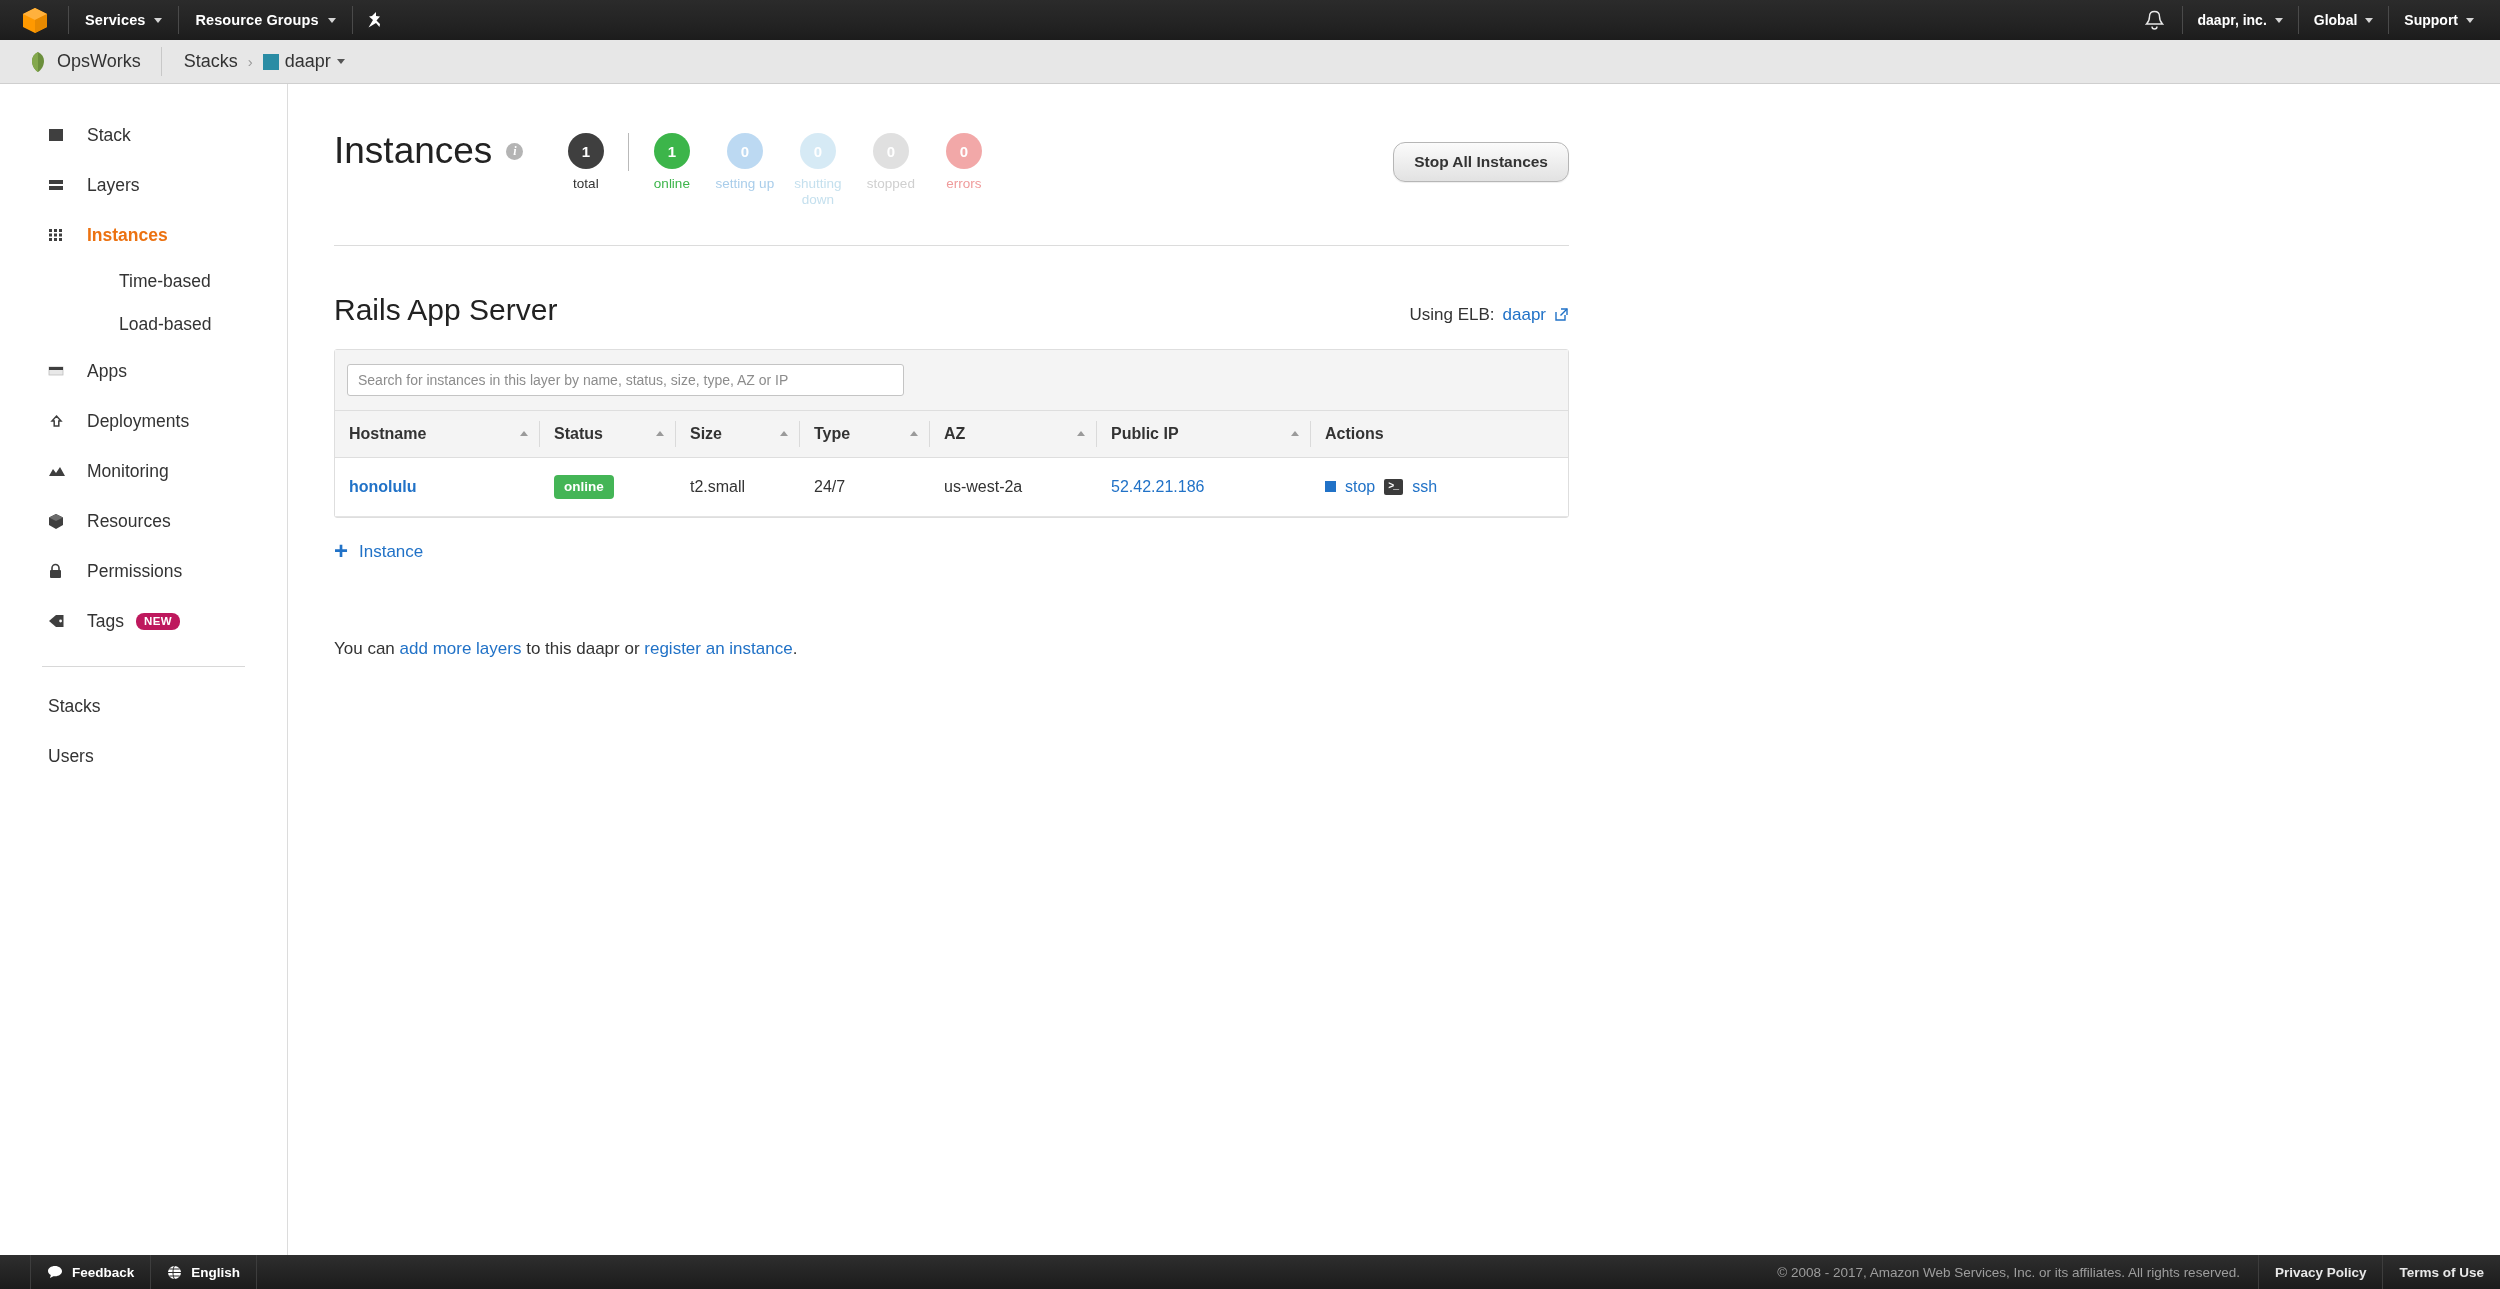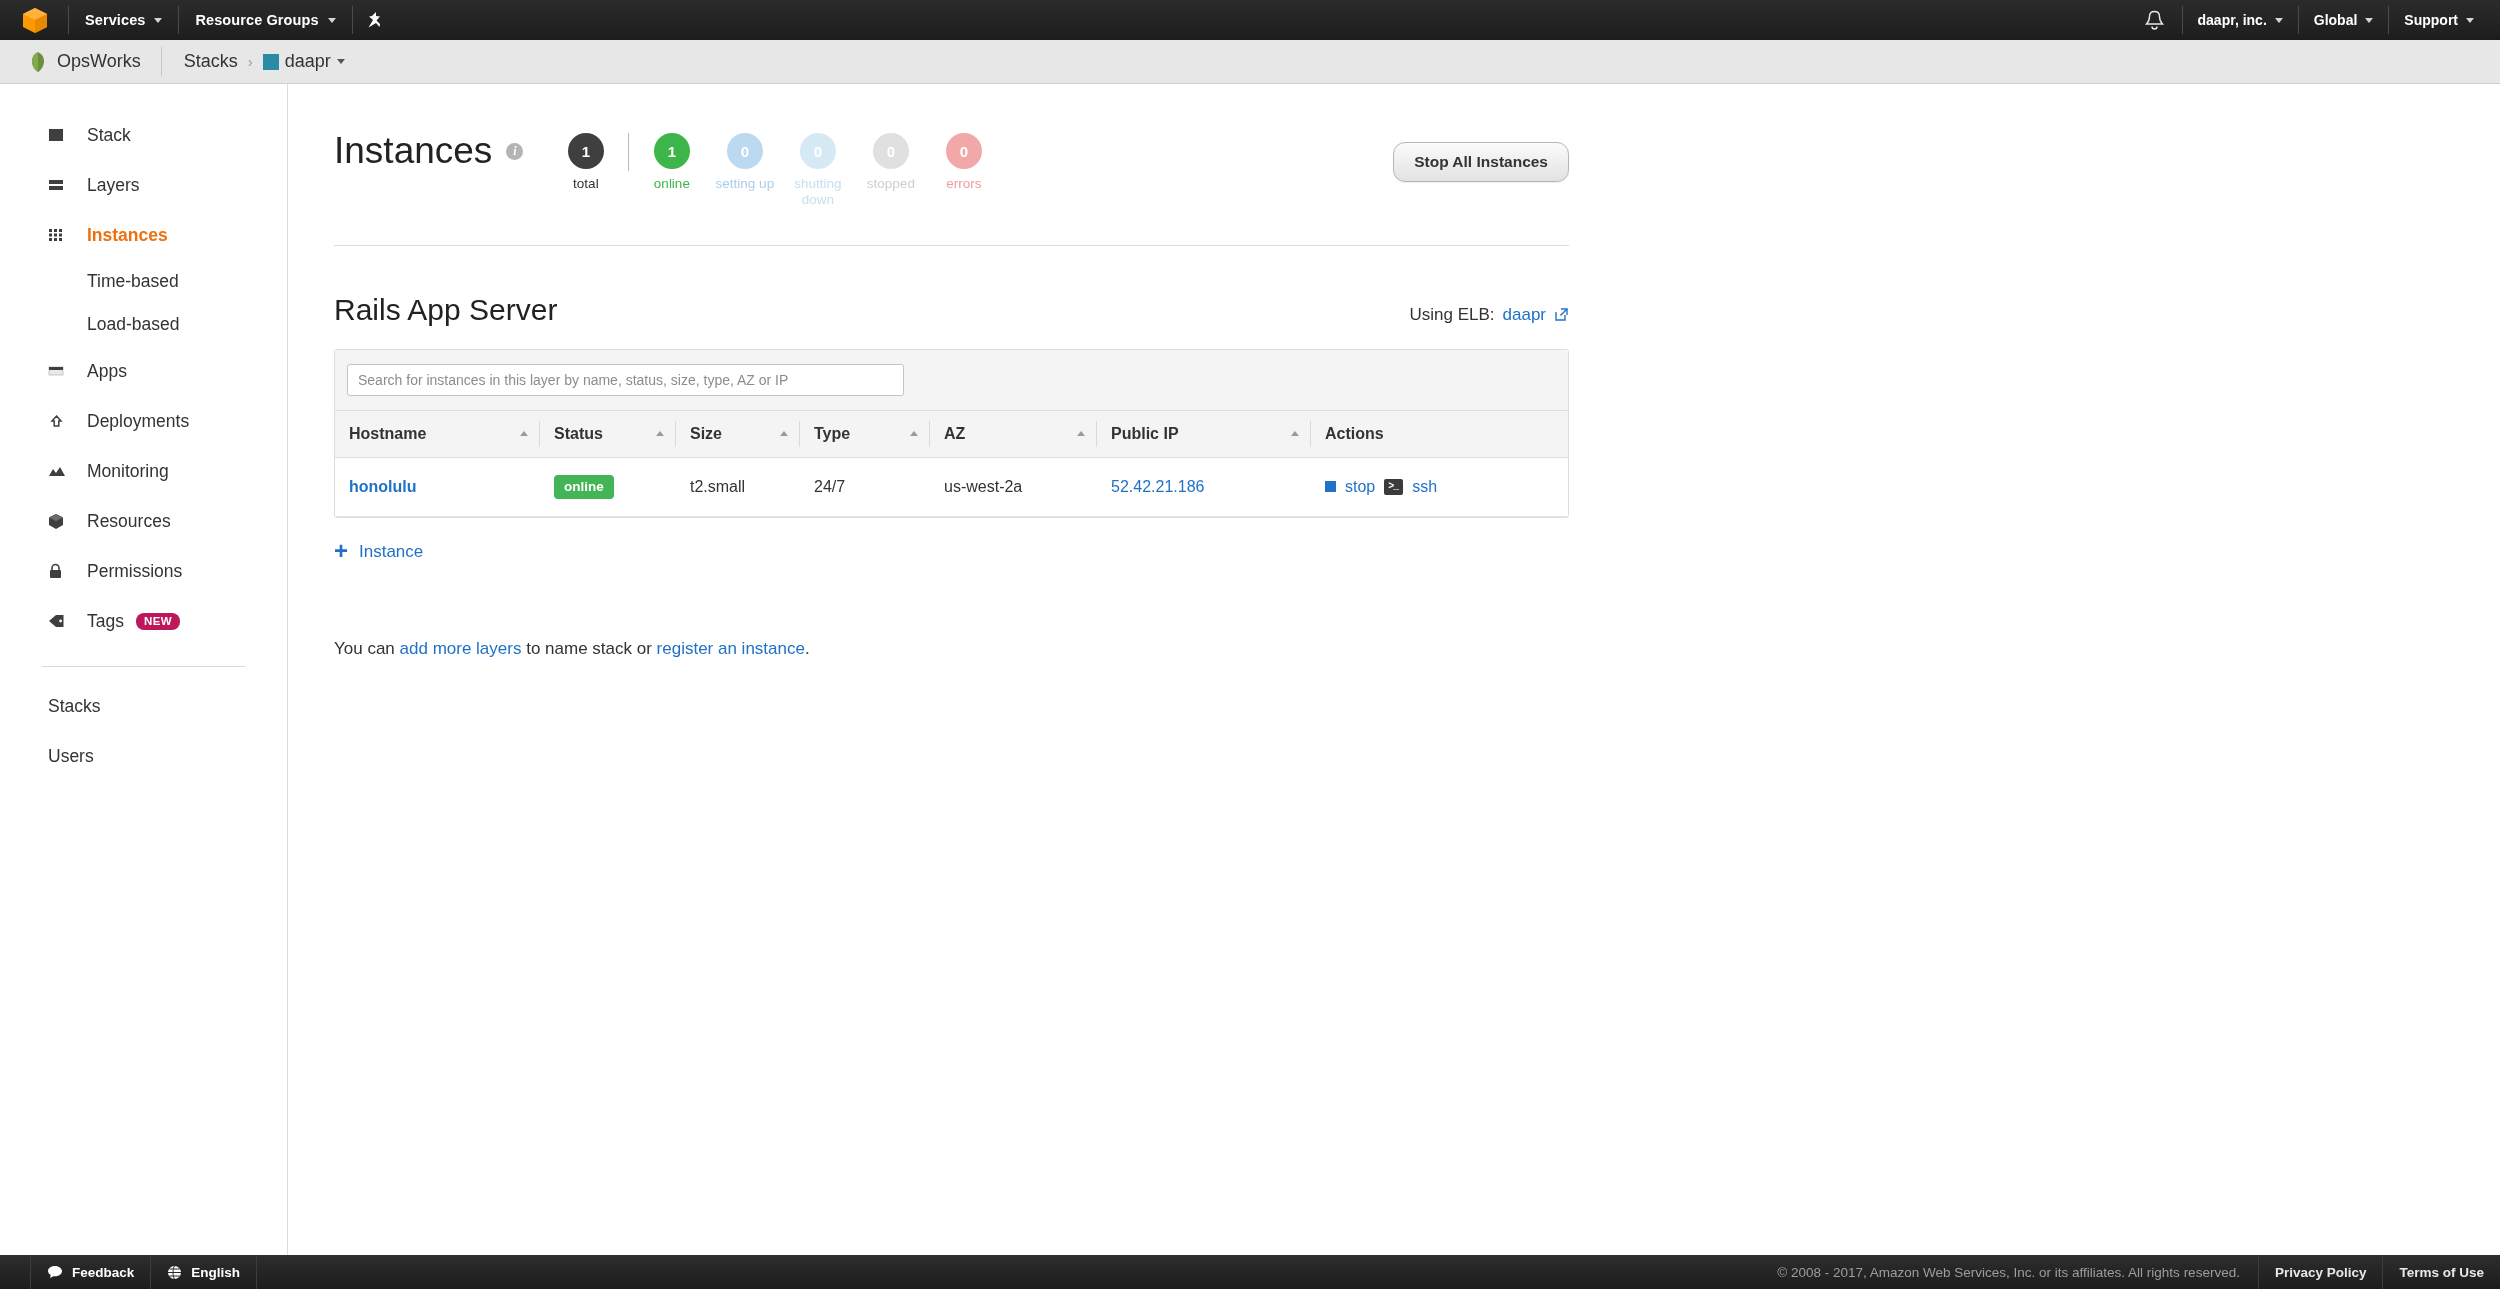--- a/index.html
+++ b/index.html
@@ -83,21 +83,21 @@
     font-size: 17.5px; color: #333; cursor: pointer;
   }
   .side-item.active { color: #ec7211; font-weight: bold; }
   .side-ico {
     width: 22px; min-width: 22px; margin-right: 17px;
     display: flex; align-items: center; justify-content: flex-start;
   }
   .side-sub {
     display: flex; align-items: center;
     height: 43px; padding-left: 87px;
-    font-size: 17.5px; color: #333; cursor: pointer;
+    font-size: 17.5px; color: #333; cursor: pointer; margin-left: 32px;
   }
   .badge-new {
     background: #be185d; color:#fff; font-size: 11.5px; font-weight: bold;
     border-radius: 8px; padding: 2.5px 8px; margin-left: 12px; letter-spacing:.4px;
   }
   .side-hr { height:1px; background:#d8d8d8; margin: 20px 42px 14px 42px; }
   .side-plain {
     display:flex; align-items:center; height: 50px;
     padding-left: 48px; font-size: 17.5px; color:#333; cursor:pointer;
   }
@@ -555,21 +555,21 @@
           </tbody>
         </table>
       </div>
 
       <div id="add-instance">
         <span class="plus">+</span>
         <a class="lnk">Instance</a>
       </div>
 
       <div id="help-line">
-        <span>You can </span><a class="lnk">add more layers</a><span> to name stack or </span><a class="lnk">register an instance</a><span>.</span>
+        <span>You can </span><a class="lnk">add more layers</a><span> to this daapr or </span><a class="lnk">register an instance</a><span>.</span>
       </div>
 
     </div>
   </div>
 </div>
 
 <div id="footer">
   <div class="f-btn">
     <svg width="16" height="14" viewBox="0 0 16 14">
       <path d="M8 1C4 1 1 3.2 1 6c0 1.7 1.1 3.2 2.8 4.1L3 13l3.4-1.8c.5.1 1 .15 1.6.15 4 0 7-2.2 7-5S12 1 8 1z" fill="#fff"></path>

